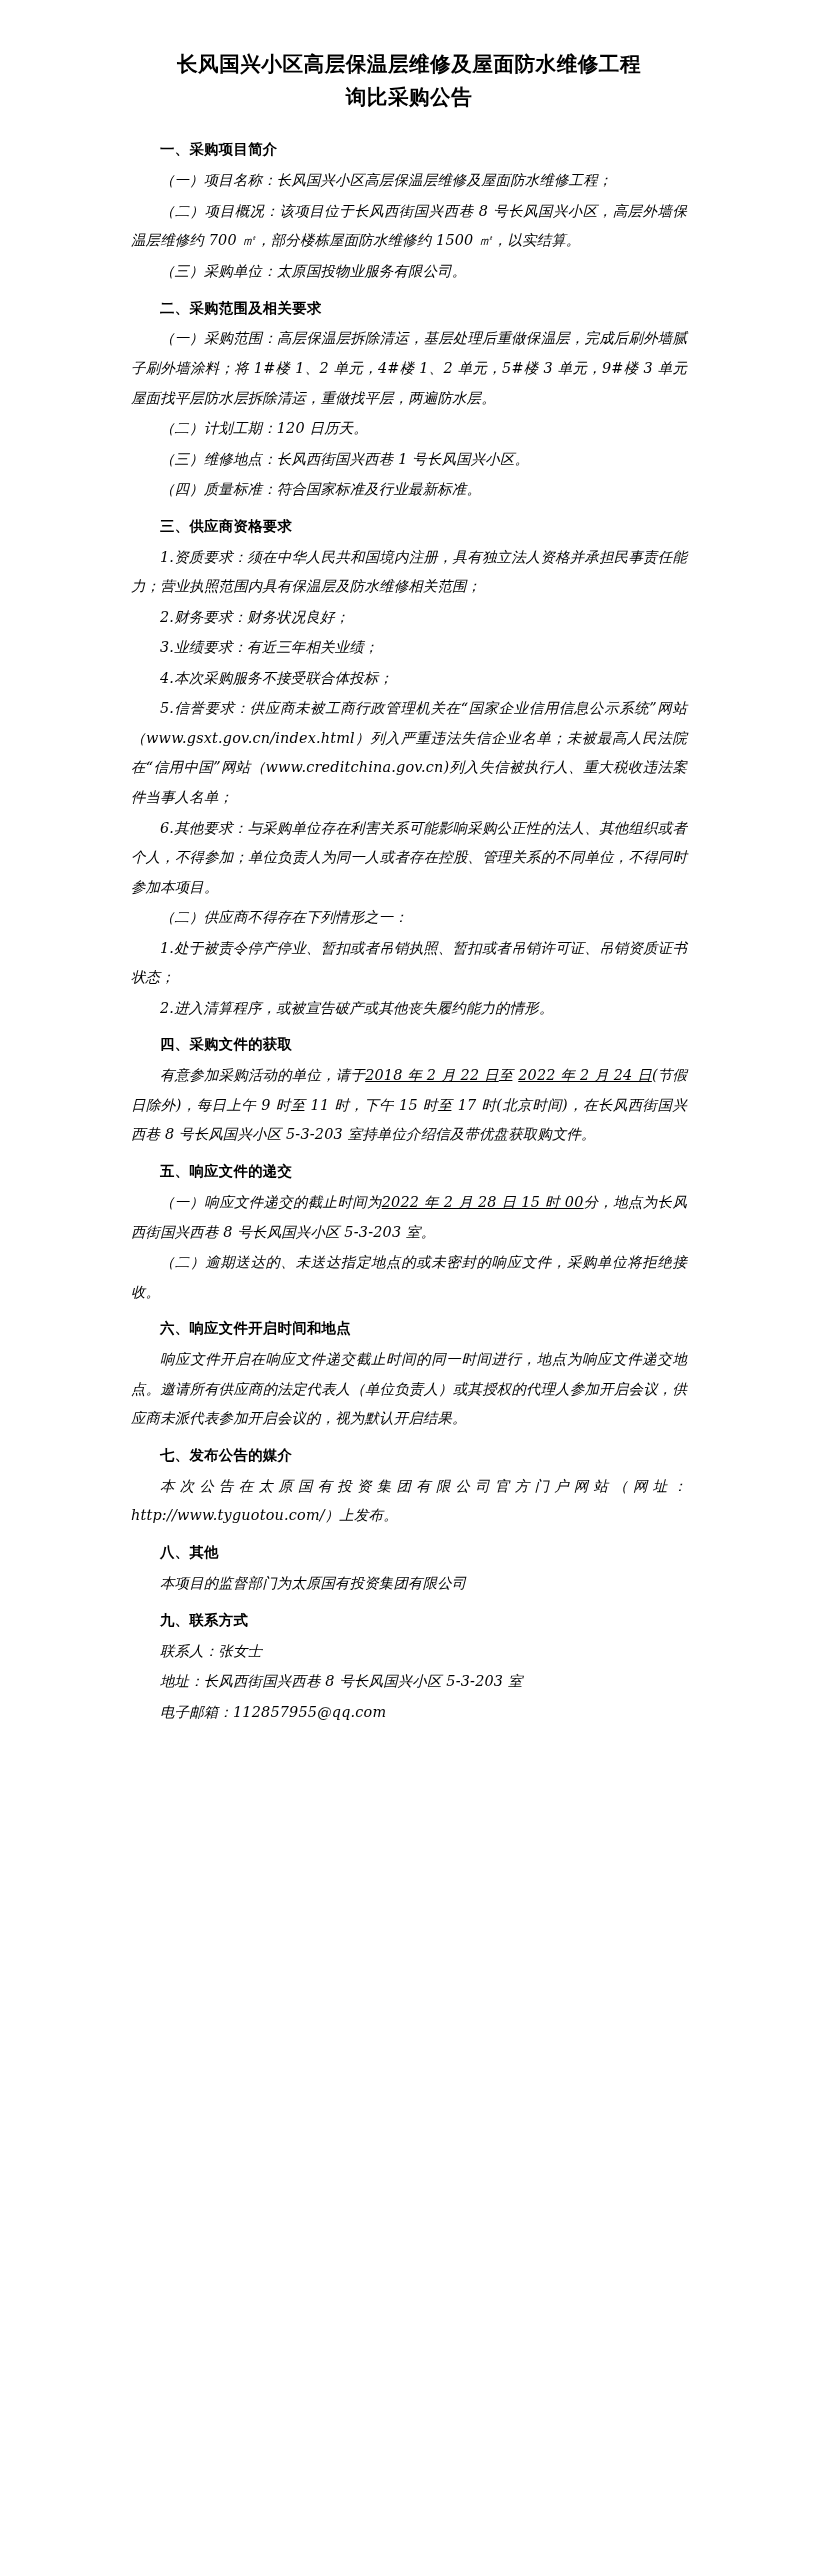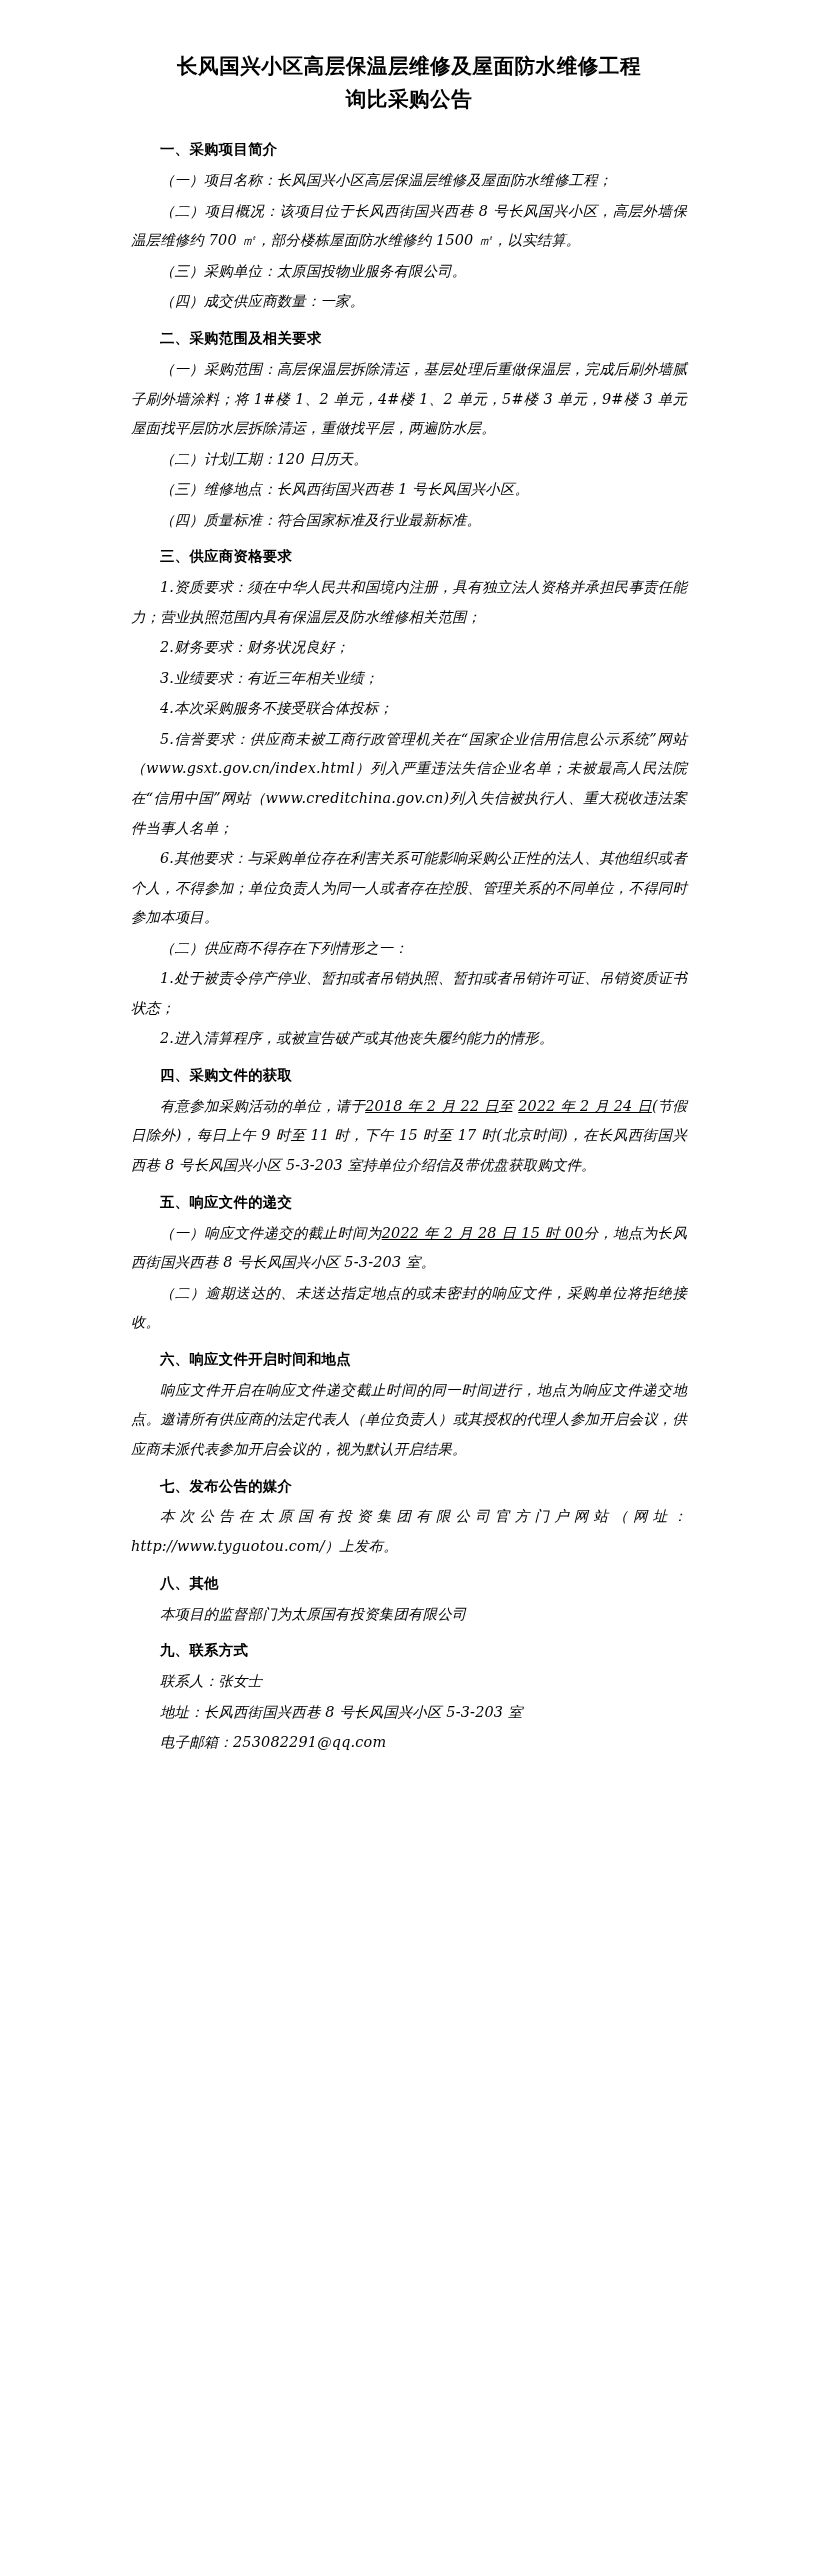--- a/index.html
+++ b/index.html
@@ -20,21 +20,21 @@
     padding: 49px 131px 31px 131px;
     position: relative;
   }
   .doc-title {
     text-align: center;
     font-size: 20.6px;
     font-weight: bold;
     line-height: 1.62;
     letter-spacing: 0.5px;
     margin: 0 0 19.6px 0;
-    font-family: Liberation Sans, sans-serif;
+    font-family: Liberation Mono, monospace;
   }
   .doc-title .line {
     display: block;
   }
   .sec-head {
     font-size: 14.4px;
     font-weight: bold;
     line-height: 2.0;
     margin: 7.2px 0 2.1px 0;
     text-indent: 29px;
@@ -62,21 +62,20 @@
   <h1 class="doc-title">
     <span class="line">长风国兴小区高层保温层维修及屋面防水维修工程</span>
     <span class="line">询比采购公告</span>
   </h1>
 
   <div id="body-content">
       <div class="sec-head">一、采购项目简介</div>
       <p class="para">（一）项目名称：长风国兴小区高层保温层维修及屋面防水维修工程；</p>
       <p class="para">（二）项目概况：该项目位于长风西街国兴西巷 8 号长风国兴小区，高层外墙保温层维修约 700 ㎡，部分楼栋屋面防水维修约 1500 ㎡，以实结算。</p>
       <p class="para">（三）采购单位：太原国投物业服务有限公司。</p>
-      <p class="para">（四）成交供应商数量：一家。</p>
       <div class="sec-head">二、采购范围及相关要求</div>
       <p class="para">（一）采购范围：高层保温层拆除清运，基层处理后重做保温层，完成后刷外墙腻子刷外墙涂料；将 1#楼 1、2 单元，4#楼 1、2 单元，5#楼 3 单元，9#楼 3 单元屋面找平层防水层拆除清运，重做找平层，两遍防水层。</p>
       <p class="para">（二）计划工期：120 日历天。</p>
       <p class="para">（三）维修地点：长风西街国兴西巷 1 号长风国兴小区。</p>
       <p class="para">（四）质量标准：符合国家标准及行业最新标准。</p>
       <div class="sec-head">三、供应商资格要求</div>
       <p class="para">1.资质要求：须在中华人民共和国境内注册，具有独立法人资格并承担民事责任能力；营业执照范围内具有保温层及防水维修相关范围；</p>
       <p class="para">2.财务要求：财务状况良好；</p>
       <p class="para">3.业绩要求：有近三年相关业绩；</p>
       <p class="para">4.本次采购服务不接受联合体投标；</p>
@@ -92,17 +91,17 @@
       <p class="para">（二）逾期送达的、未送达指定地点的或未密封的响应文件，采购单位将拒绝接收。</p>
       <div class="sec-head">六、响应文件开启时间和地点</div>
       <p class="para">响应文件开启在响应文件递交截止时间的同一时间进行，地点为响应文件递交地点。邀请所有供应商的法定代表人（单位负责人）或其授权的代理人参加开启会议，供应商未派代表参加开启会议的，视为默认开启结果。</p>
       <div class="sec-head">七、发布公告的媒介</div>
       <p class="para">本次公告在太原国有投资集团有限公司官方门户网站（网址：http://www.tyguotou.com/）上发布。</p>
       <div class="sec-head">八、其他</div>
       <p class="para">本项目的监督部门为太原国有投资集团有限公司</p>
       <div class="sec-head">九、联系方式</div>
       <p class="para">联系人：张女士</p>
       <p class="para">地址：长风西街国兴西巷 8 号长风国兴小区 5-3-203 室</p>
-      <p class="para">电子邮箱：253082291@qq.com</p>
+      <p class="para">电子邮箱：112857955@qq.com</p>
     </div>
 
 </div>
 
 
 </body></html>

